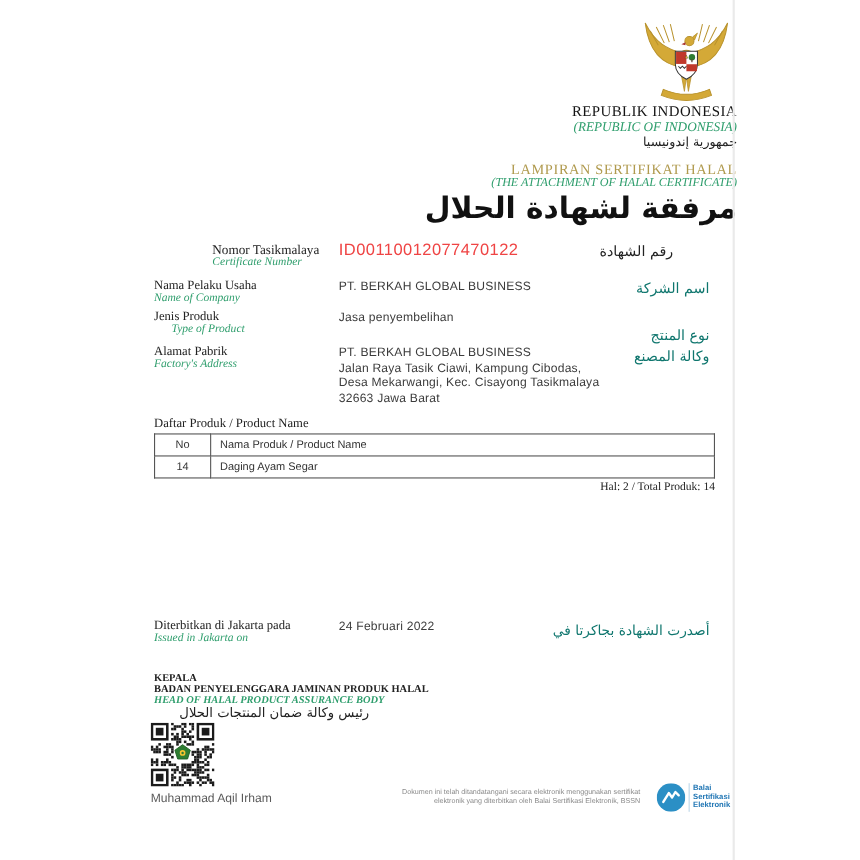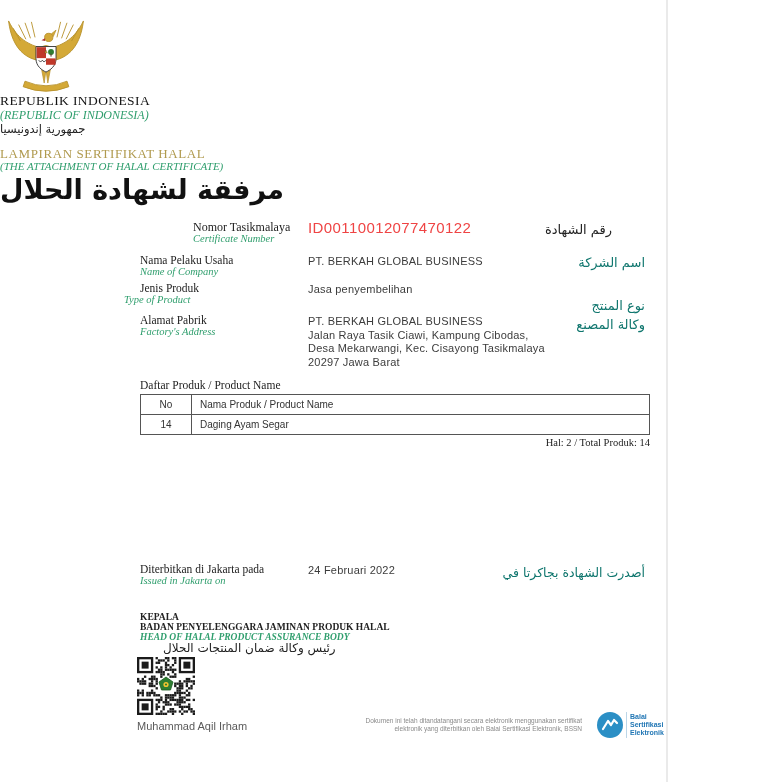--- a/index.html
+++ b/index.html
@@ -1,19 +1,19 @@
 <!DOCTYPE html>
 <html><head>
 <meta charset="utf-8">
 <style>
   html,body{margin:0;padding:0;background:#fff;}
   #page{position:relative;width:782px;height:782px;background:#ffffff;overflow:hidden;
         font-family:"Liberation Serif",serif;color:#1c1c1c;}
   .abs{position:absolute;}
-  .ctr{left:0;width:670px;text-align:left;}
+  .ctr{left:0;width:670px;text-align:right;}
   .serif{font-family:"Liberation Serif",serif;}
   .sans{font-family:"Liberation Sans","DejaVu Sans",sans-serif;}
   .ar{font-family:"DejaVu Sans",sans-serif;direction:rtl;}
   .green-it{color:#2f9e6d;font-style:italic;}
   .gold{color:#b09a4e;}
   .label-id{font-size:11.5px;color:#222;}
   .label-en{font-size:10.5px;}
   .val{font-size:11px;color:#3c3c3c;letter-spacing:.2px;line-height:13.5px;}
   .ar-lab{font-size:13px;color:#0f766e;right:137px;text-align:right;}
   table.prod{border-collapse:collapse;width:510px;font-family:"Liberation Sans","DejaVu Sans",sans-serif;
@@ -68,31 +68,31 @@
   <div class="abs serif green-it label-en" style="left:193px;top:233px;">Certificate Number</div>
   <div class="abs sans" style="left:308px;top:219px;font-size:15px;color:#ef4444;letter-spacing:.4px;">ID00110012077470122</div>
   <div class="abs ar" style="top:222px;right:170px;font-size:13px;color:#222;">رقم الشهادة</div>
 
   <div class="abs serif label-id" style="left:140px;top:254px;">Nama Pelaku Usaha</div>
   <div class="abs serif green-it label-en" style="left:140px;top:266px;">Name of Company</div>
   <div class="abs sans val" style="left:308px;top:255px;">PT. BERKAH GLOBAL BUSINESS</div>
   <div class="abs ar ar-lab" style="top:255px;">اسم الشركة</div>
 
   <div class="abs serif label-id" style="left:140px;top:282px;">Jenis Produk</div>
-  <div class="abs serif green-it label-en" style="left:124px;top:294px;">Type of Product</div>
+  <div class="abs serif green-it label-en" style="left:156px;top:294px;">Type of Product</div>
   <div class="abs sans val" style="left:308px;top:283px;">Jasa penyembelihan</div>
   <div class="abs ar ar-lab" style="top:283px;margin-top:15px;">نوع المنتج</div>
 
   <div class="abs serif label-id" style="left:140px;top:314px;">Alamat Pabrik</div>
   <div class="abs serif green-it label-en" style="left:140px;top:326px;">Factory's Address</div>
   <div class="abs sans val" style="left:308px;top:315px;">
     <div>PT. BERKAH GLOBAL BUSINESS</div>
     <div>Jalan Raya Tasik Ciawi, Kampung Cibodas,</div>
     <div>Desa Mekarwangi, Kec. Cisayong Tasikmalaya</div>
-    <div>20297 Jawa Barat</div>
+    <div>32663 Jawa Barat</div>
   </div>
   <div class="abs ar ar-lab" style="top:317px;">وكالة المصنع</div>
 
   <div class="abs serif" style="left:140px;top:379px;font-size:11.5px;color:#222;">Daftar Produk / Product Name</div>
   <table class="prod abs" style="left:140px;top:394px;">
     <tbody>
         <tr>
       <td class="no-col">No</td>
       <td>Nama Produk / Product Name</td>
     </tr>

